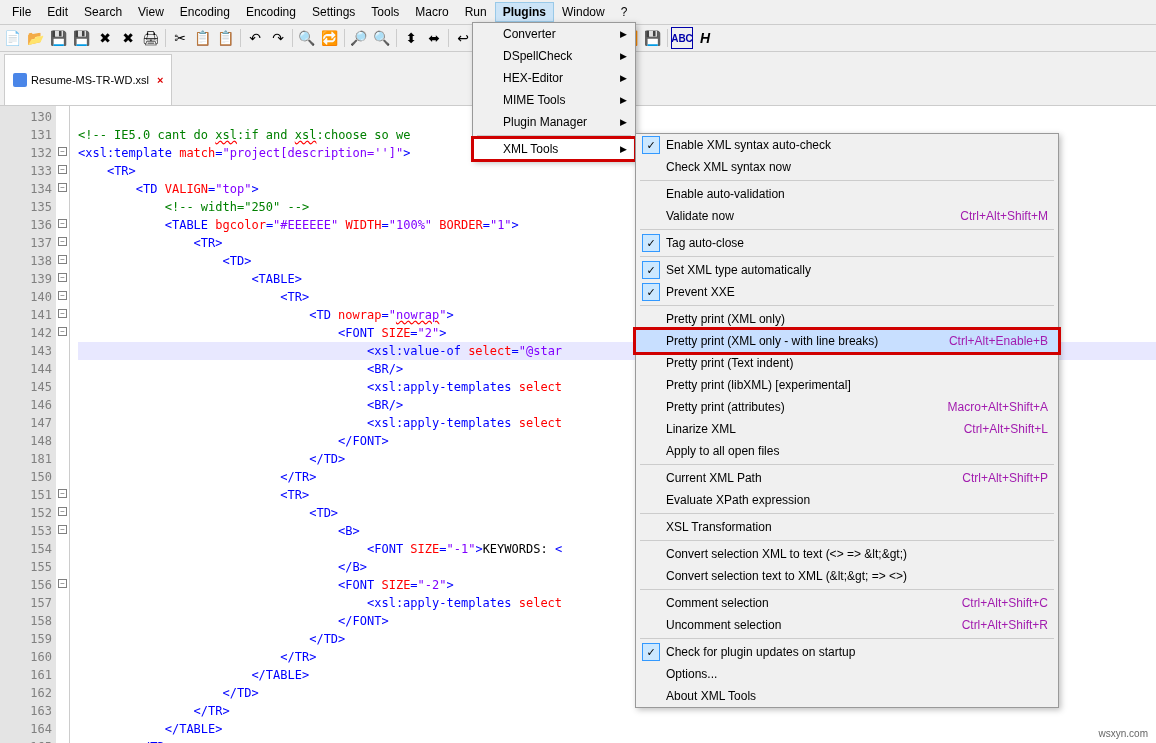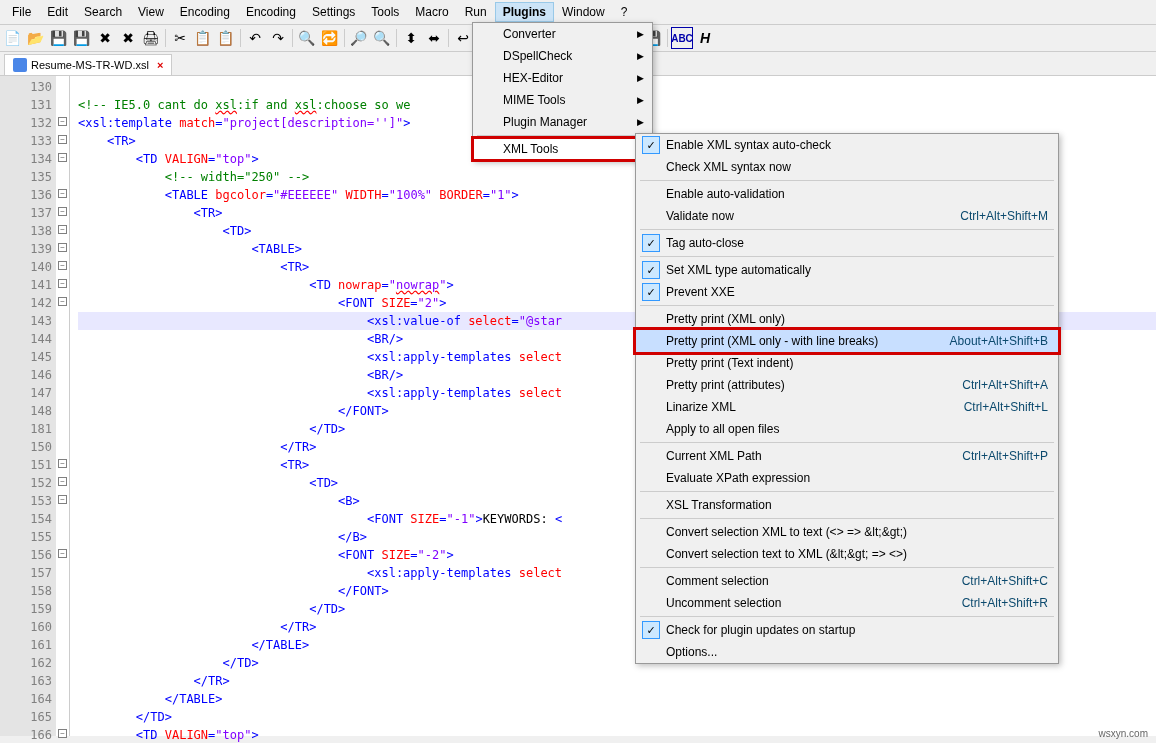--- a/index.html
+++ b/index.html
@@ -4,21 +4,21 @@
 <style>
 * { margin:0; padding:0; box-sizing:border-box; }
 body { font-family:"Segoe UI",Tahoma,sans-serif; font-size:12px; background:#f0f0f0; width:1156px; height:743px; overflow:hidden; position:relative; }
 .menubar { background:#f0f0f0; display:flex; padding:2px 4px; border-bottom:1px solid #ccc; }
 .menubar .item { padding:3px 8px; cursor:default; }
 .menubar .item.active { background:#cce4f7; border:1px solid #99c9e8; padding:2px 7px;font-weight:bold; }
 .toolbar { background:#f0f0f0; display:flex; padding:2px; border-bottom:1px solid #ccc; gap:1px; align-items:center; }
 .tbtn { width:22px; height:22px; display:flex; align-items:center; justify-content:center; font-size:14px; }
 .tsep { width:1px; height:18px; background:#ccc; margin:0 2px; }
 .tabbar { background:#f0f0f0; display:flex; padding:2px 4px 0; border-bottom:1px solid #ccc; }
-.tab { display:flex; align-items:center; gap:4px; padding:3px 8px; background:#fff; border:1px solid #ccc; border-bottom:none; font-size:11px; }
+.tab { display:flex; align-items:center; gap:4px; padding:18px 8px; background:#fff; border:1px solid #ccc; border-bottom:none; font-size:11px; }
 .tab .icon { width:14px; height:14px; background:#4a86e8; border-radius:2px; }
 .tab .close { color:#d00; font-weight:bold; margin-left:4px; }
 .editor { position:relative; display:flex; height:660px; }
 .gutter { width:56px; background:#e4e4e4; text-align:right; color:#808080; font:12px/18px Consolas,monospace; padding:2px 4px 2px 2px; }
 .fold { width:14px; background:#fff; border-right:1px solid #ccc; }
 .fold .fbox { height:18px; display:flex; align-items:center; justify-content:center; }
 .fbox span { width:9px; height:9px; border:1px solid #808080; font-size:8px; line-height:7px; text-align:center; color:#606060; background:#fff;}
 .code { font:12px/18px Consolas,monospace; padding:2px 0 2px 8px; background:#fff; white-space:pre; flex:1; }
 .c-bl { color:#0000ff; }
 .c-gn { color:#008000; }
@@ -26,28 +26,28 @@
 .c-pu { color:#8000ff; }
 .c-bk { color:#000; }
 .curr { background:#e8e8ff; }
 
 .dropdown { position:absolute; background:#f0f0f0; border:1px solid #999; box-shadow:2px 2px 6px rgba(0,0,0,.25); z-index:10; }
 .dropdown .mitem { display:flex; align-items:center; padding:4px 24px 4px 30px; white-space:nowrap; position:relative; }
 .dropdown .arrow { position:absolute; right:8px; font-size:9px; }
 .dropdown .sep { height:1px; background:#ccc; margin:2px 4px; }
 .dropdown .marked { background:#fff; }
 .box-red { outline:3px solid #d00000; outline-offset:-1px; }
-.pmenu1 { top:22px; left:472px; width:181px; }
+.pmenu1 { top:22px; left:472px; width:164px; }
 .pmenu2 { top:133px; left:635px; width:424px; }
 .pmenu2 .mitem { padding:4px 10px 4px 30px; justify-content:space-between; }
 .chk { position:absolute; left:6px; width:18px; height:18px; border:1px solid #3399ff; background:#cce8ff; display:flex; align-items:center; justify-content:center; font-size:11px; color:#000; }
 .watermark { position:absolute; right:185px; top:440px; font-size:28px; font-weight:bold; letter-spacing:6px; color:#ccc; opacity:.7; font-family:Arial; }
 .watermark small{ display:block; font-size:9px; letter-spacing:5px; font-weight:normal;}
 .footer { position:absolute; bottom:4px; right:8px; font-size:10px; color:#666; }
-.shortcut { color:#0c4a6e;text-align:center; }
+.shortcut { color:#a21caf;text-align:center; }
 .row-hi { background:#c8dfff; outline:3px solid #d00000; }
 </style>
 </head>
 <body>
 
 <div class="menubar" id="menubar">
     <div class="item">File</div>
     <div class="item">Edit</div>
     <div class="item">Search</div>
     <div class="item">View</div>
@@ -262,28 +262,31 @@
     <div class="mitem">
       <span class="chk">✓</span>
       <span>Prevent XXE</span>
     </div>
     <div class="sep"></div>
     <div class="mitem">
       <span>Pretty print (XML only)</span>
     </div>
     <div class="mitem row-hi">
       <span>Pretty print (XML only - with line breaks)</span>
-      <span class="shortcut">About+Alt+Shift+B</span>
+      <span class="shortcut">Ctrl+Alt+Enable+B</span>
     </div>
     <div class="mitem">
       <span>Pretty print (Text indent)</span>
     </div>
     <div class="mitem">
+      <span>Pretty print (libXML) [experimental]</span>
+    </div>
+    <div class="mitem">
       <span>Pretty print (attributes)</span>
-      <span class="shortcut">Ctrl+Alt+Shift+A</span>
+      <span class="shortcut">Macro+Alt+Shift+A</span>
     </div>
     <div class="mitem">
       <span>Linarize XML</span>
       <span class="shortcut">Ctrl+Alt+Shift+L</span>
     </div>
     <div class="mitem">
       <span>Apply to all open files</span>
     </div>
     <div class="sep"></div>
     <div class="mitem">
@@ -313,20 +316,23 @@
       <span>Uncomment selection</span>
       <span class="shortcut">Ctrl+Alt+Shift+R</span>
     </div>
     <div class="sep"></div>
     <div class="mitem">
       <span class="chk">✓</span>
       <span>Check for plugin updates on startup</span>
     </div>
     <div class="mitem">
       <span>Options...</span>
+    </div>
+    <div class="mitem">
+      <span>About XML Tools</span>
     </div>
   </div>
 
 <div class="watermark">
   <span>A  PUALS</span>
   <small>FROM  THE  EXPERTS!</small>
 </div>
 
 <div class="footer">wsxyn.com</div>
 

